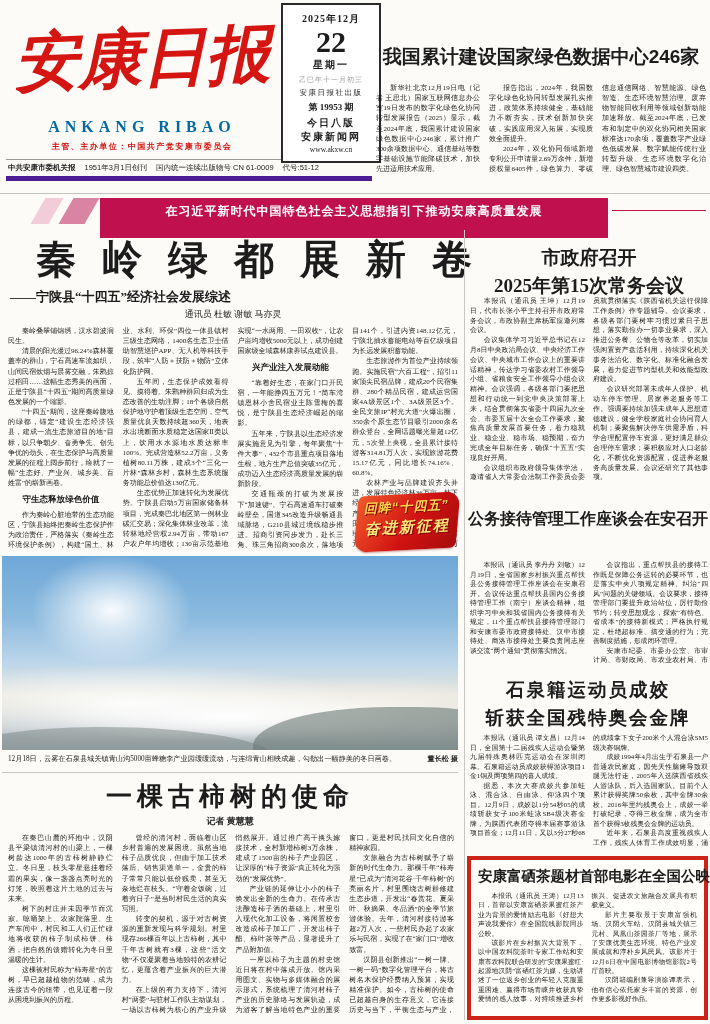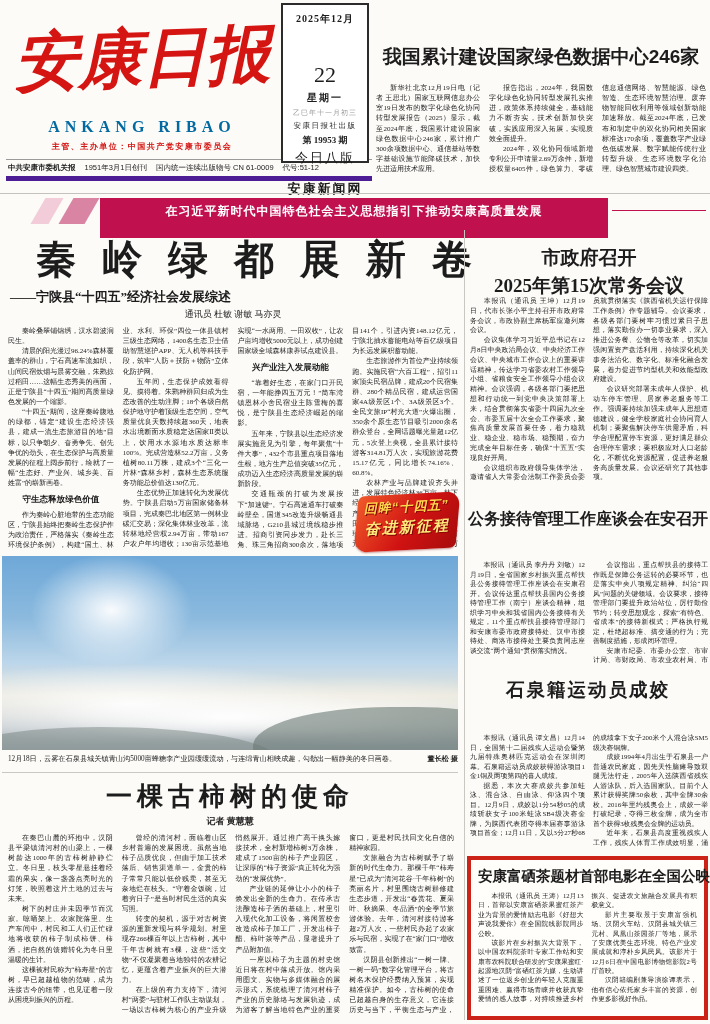--- a/index.html
+++ b/index.html
@@ -15,30 +15,30 @@
   .m-latin { left:6px; top:118px; width:272px; text-align:center; color:#0369a1;
              font-weight:bold; font-size:16px; letter-spacing:5px; font-family:"Liberation Serif",serif; }
   .m-org   { left:6px; top:141px; width:272px; text-align:center; color:#d41512;
              font-weight:bold; font-size:8px; letter-spacing:1.5px; font-family:"Liberation Sans",sans-serif; }
   .m-info  { left:6px; top:159px; width:366px; border-top:1px solid #9a9a9a; border-bottom:5px solid #4c1d95;
              padding:3px 2px; font-size:7.5px; color:#222; display:flex; gap:9px; white-space:nowrap;
              font-family:"Liberation Sans",sans-serif; }
   .m-info .b { font-weight:bold; }
 
   
-  .datebox { left:281px; top:3px; width:88px; height:160px; border:2px solid #2b2b2b;
+  .datebox { left:281px; top:3px; width:100px; height:160px; border:2px solid #2b2b2b;
              text-align:center; padding-top:7px; background:#fff; }
   .db-ym   { font-size:10px; font-weight:bold; letter-spacing:1px; }
-  .db-day  { font-size:22px; font-weight:normal; line-height:32px;margin-top:33px; }
+  .db-day  { font-size:30px; font-weight:bold; line-height:32px; }
   .db-week { font-size:10px; font-weight:bold; letter-spacing:2px; }
   .db-lunar{ font-size:7px; color:#9b9b9b; margin-top:3px; letter-spacing:1px; }
   .db-pub  { font-size:7.5px; margin-top:3px; letter-spacing:1.5px; }
   .db-issue{ font-size:9px; font-weight:bold; margin-top:3px; }
-  .db-pages{ font-size:13px; font-weight:normal; margin-top:2px; letter-spacing:2px; }
-  .db-site { font-size:13px; font-weight:bold; margin-top:13px; letter-spacing:2px; }
+  .db-pages{ font-size:10px; font-weight:bold; margin-top:2px; letter-spacing:2px; }
+  .db-site { font-size:10px; font-weight:bold; margin-top:0; letter-spacing:2px; }
   .db-url  { font-size:7.5px; margin-top:1px; }
 
   
   .top-art  { left:376px; top:2px; width:330px; height:190px; }
   .top-head { margin-top:42px; font-family:"Liberation Sans","DejaVu Sans",sans-serif;
               font-weight:bold; font-size:19px; white-space:nowrap; letter-spacing:0px; text-align:center; }
   .top-body { margin-top:13px; column-count:3; column-gap:9px; font-size:7px; line-height:1.45;
               text-align:justify; height:106px; overflow:hidden; }
 
   .h-rule   { left:0; top:193px; width:710px; height:1px; background:#c4c2bd; }
@@ -242,20 +242,21 @@
     <div>公务接待管理工作座谈会在安召开</div>
   </div>
   <div class="abs recep-body cols">
       <p class="para">本报讯（通讯员 李丹丹 刘敏）12月19日，全省国家乡村振兴重点帮扶县公务接待管理工作座谈会在安康召开。会议传达重点帮扶县国内公务接待管理工作（南宁）座谈会精神，组织学习中央和我省国内公务接待有关规定，11个重点帮扶县接待管理部门和安康市委市政府接待处、汉中市接待处、商洛市接待处主要负责同志座谈交流“两个通知”贯彻落实情况。</p>
       <p class="para">会议指出，重点帮扶县的接待工作既是保障公务运转的必要环节，也是落实中央八项规定精神、纠治“四风”问题的关键领域。会议要求，接待管理部门要提升政治站位，厉行勤俭节约；转变思想观念，探索“有特色、省成本”的接待新模式；严格执行规定，杜绝超标准、搞变通的行为；完善制度措施，形成闭环管理。</p>
       <p class="para">安康市纪委、市委办公室、市审计局、市财政局、市农业农村局、市机关事务服务中心及非重点帮扶县接待管理部门负责同志参加或列席会议。</p>
     </div>
 
   <div class="abs ath-head">
     <div>石泉籍运动员成姣</div>
+    <div>斩获全国残特奥会金牌</div>
   </div>
   <div class="abs ath-body cols">
       <p class="para">本报讯（通讯员 谭文昌）12月14日，全国第十二届残疾人运动会暨第九届特殊奥林匹克运动会在深圳闭幕。石泉籍运动员成姣获得游泳项目1金1铜及两项第四的喜人成绩。</p>
       <p class="para">据悉，本次大赛成姣共参加蛙泳、混合泳、自由泳、仰泳四个项目。12月9日，成姣以1分54秒05的成绩斩获女子100米蛙泳SB4级决赛金牌，为陕西代表团夺得本届赛事游泳项目首金；12月11日，又以3分27秒68的成绩拿下女子200米个人混合泳SM5级决赛铜牌。</p>
       <p class="para">成姣1994年4月出生于石泉县一户普通农民家庭，因先天性脑瘫导致双腿无法行走，2005年入选陕西省残疾人游泳队，后入选国家队。目前个人累计获得奖牌50余枚，其中金牌30余枚。2016年里约残奥会上，成姣一举打破纪录，夺得三枚金牌，成为全市首个获得3枚残奥会金牌的运动员。</p>
       <p class="para">近年来，石泉县高度重视残疾人工作，残疾人体育工作成效明显，涌现出一大批以夏江波、成姣为代表的石泉籍优秀运动员，屡获佳绩，展现了石泉健儿的良好风采。</p>
     </div>
 
   <div class="abs movie-box">
     <div class="movie-head">安康富硒茶题材首部电影在全国公映</div>

